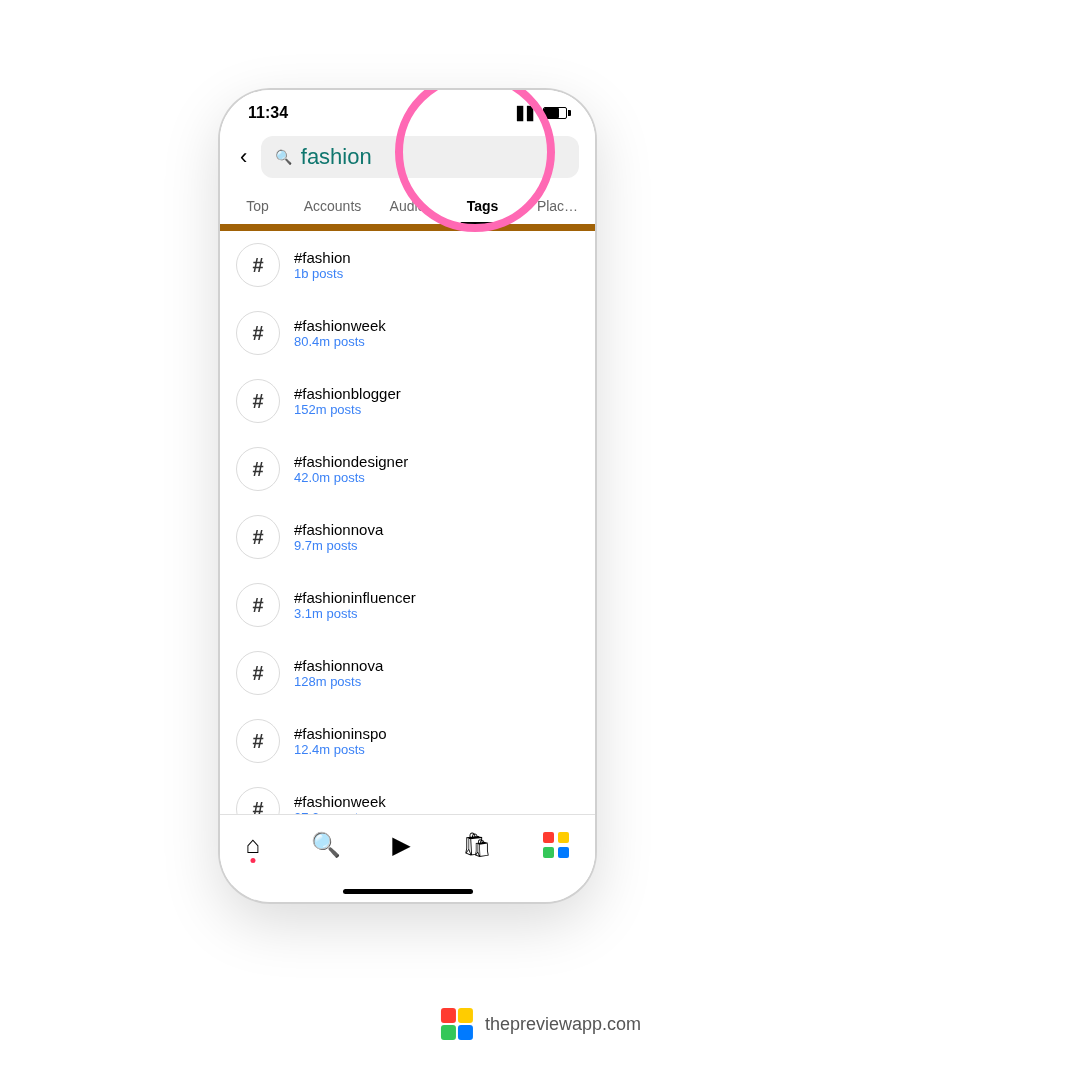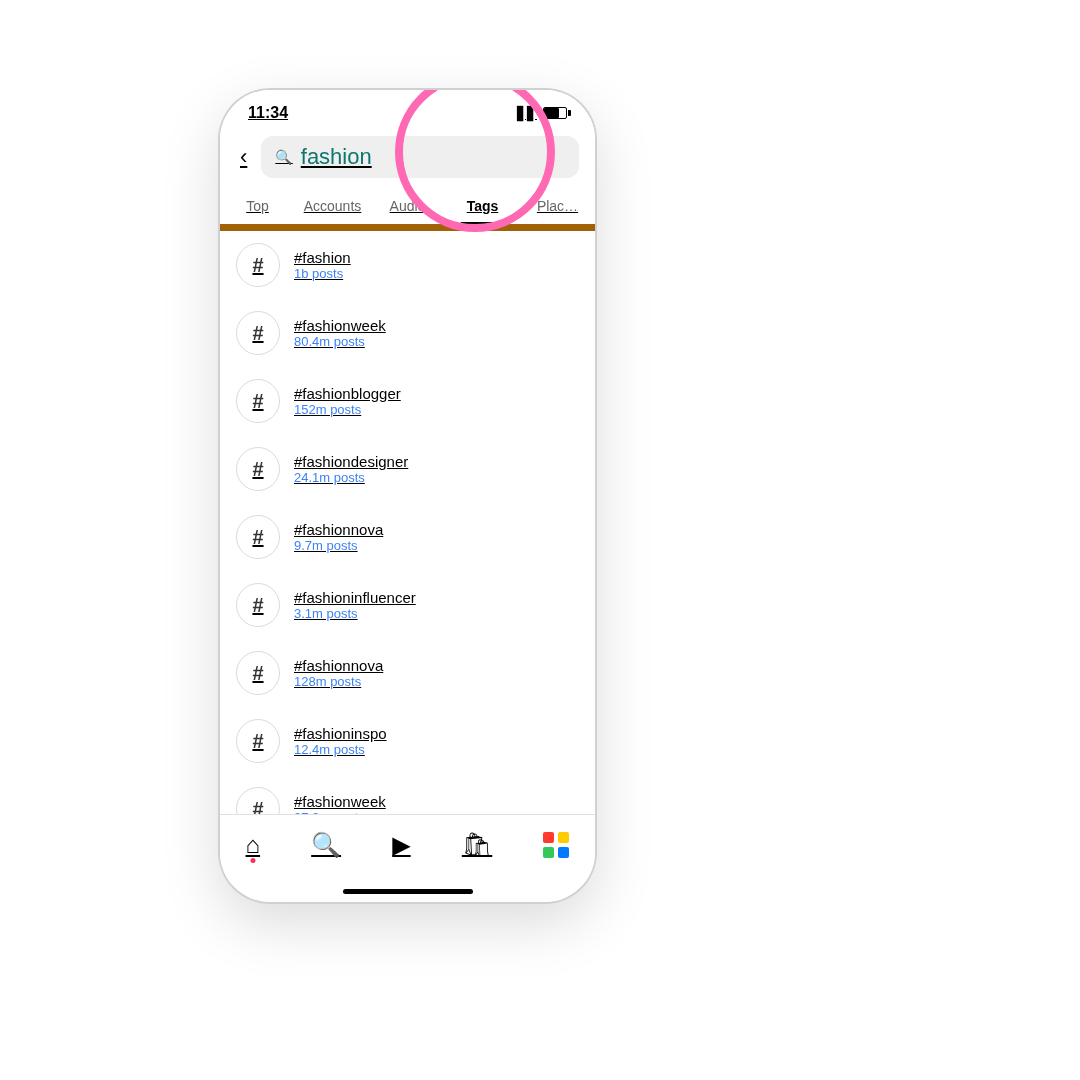--- a/index.html
+++ b/index.html
@@ -44,21 +44,20 @@
       overflow: hidden;
     }
 
     .phone-inner {
       width: 100%;
       height: 100%;
       background: #ffffff;
       border-radius: 32px;
       overflow: hidden;
       position: relative;
-      text-decoration: underline;
     }
 
     
     .status-bar {
       display: flex;
       justify-content: space-between;
       align-items: center;
       padding: 14px 28px 8px;
       background: #fff;
     }
@@ -381,21 +380,21 @@
               <div class="tag-icon">#</div>
               <div class="tag-info">
                 <span class="tag-name">#fashionblogger</span>
                 <span class="tag-count">152m posts</span>
               </div>
             </div>
             <div class="tag-item">
               <div class="tag-icon">#</div>
               <div class="tag-info">
                 <span class="tag-name">#fashiondesigner</span>
-                <span class="tag-count">24.1m posts</span>
+                <span class="tag-count">42.0m posts</span>
               </div>
             </div>
             <div class="tag-item">
               <div class="tag-icon">#</div>
               <div class="tag-info">
                 <span class="tag-name">#fashionnova</span>
                 <span class="tag-count">9.7m posts</span>
               </div>
             </div>
             <div class="tag-item">
@@ -456,14 +455,25 @@
 
           <div class="phone-home-indicator"></div>
         </div>
       </div>
 
       <div class="pink-circle"></div>
     </div>
   </div>
 
 
+  <div class="branding">
+
+    <svg width="36" height="36" viewBox="0 0 36 36">
+      <rect width="36" height="36" rx="8" fill="#fff"></rect>
+      <rect x="2" y="2" width="15" height="15" rx="3" fill="#ff3b30"></rect>
+      <rect x="19" y="2" width="15" height="15" rx="3" fill="#ffcc00"></rect>
+      <rect x="2" y="19" width="15" height="15" rx="3" fill="#34c759"></rect>
+      <rect x="19" y="19" width="15" height="15" rx="3" fill="#007aff"></rect>
+    </svg>
+    <span class="brand-text">thepreviewapp.com</span>
+  </div>
 
 </div>
 
 </body></html>

